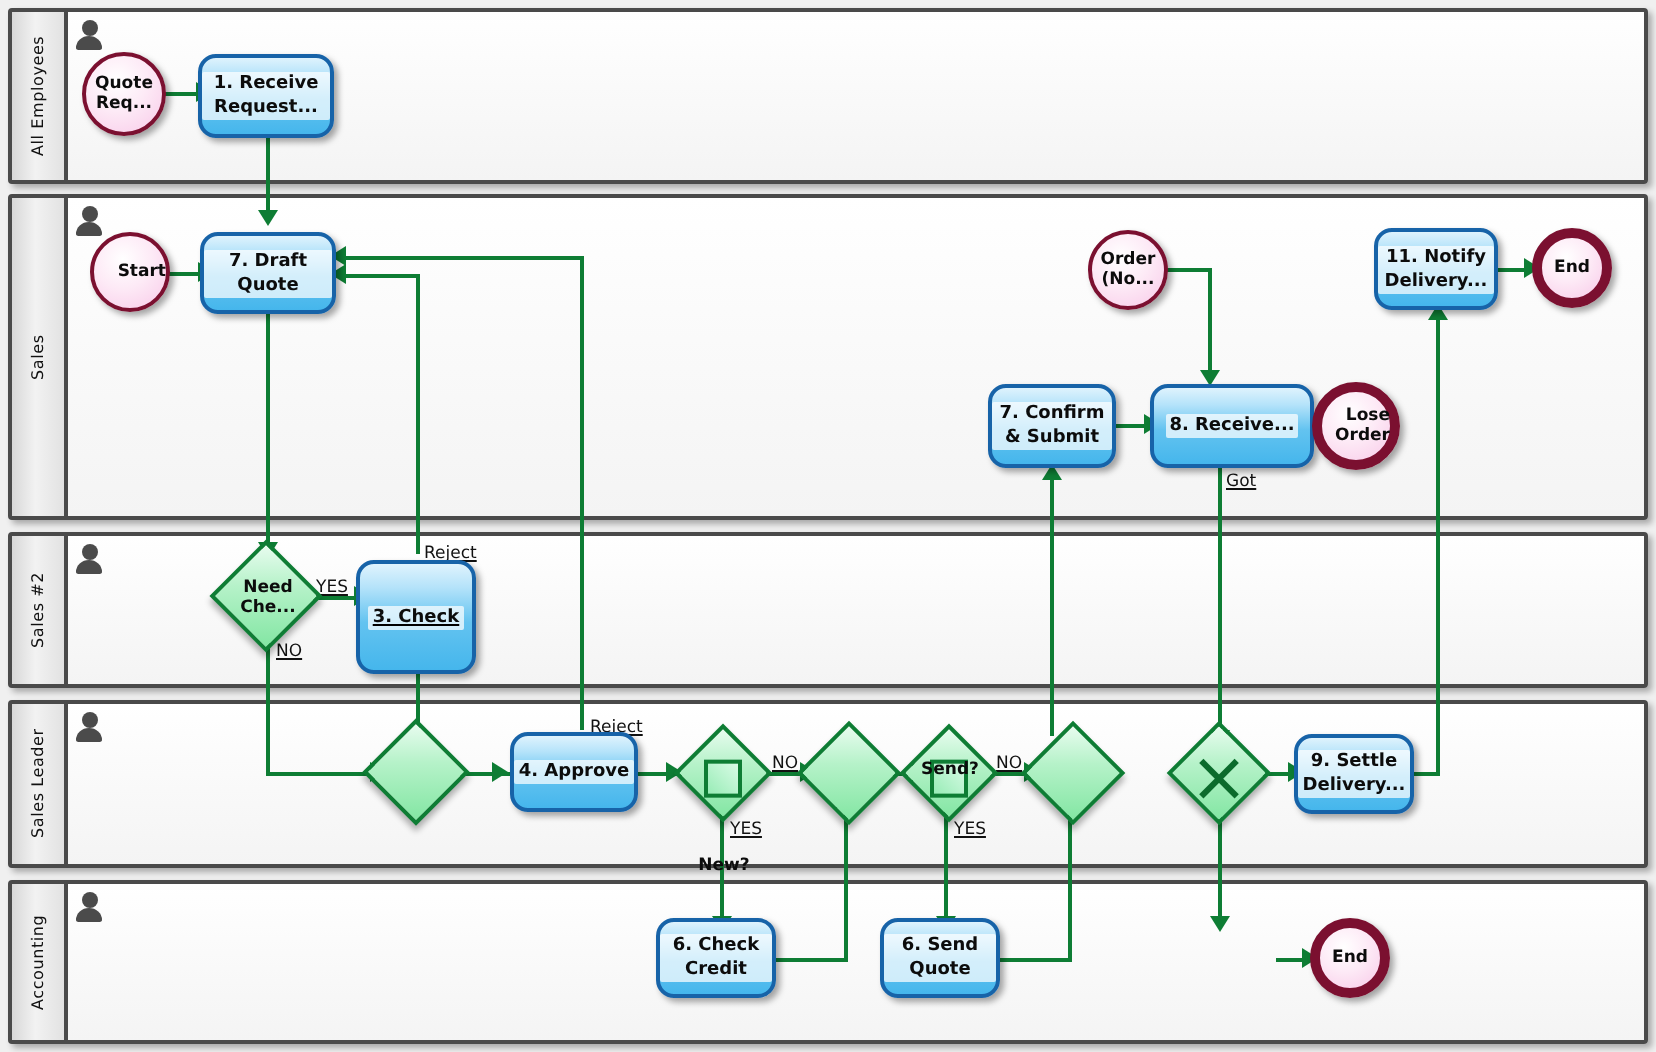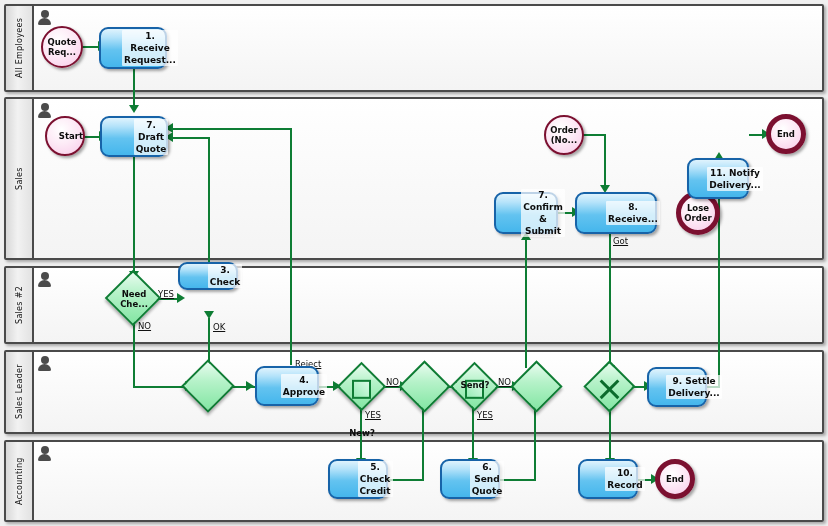--- a/index.html
+++ b/index.html
@@ -22,21 +22,21 @@
   .lane-actor .head{position:absolute;left:3px;top:0;width:8px;height:8px;border-radius:50%;background:#4b4b4b;}
   .lane-actor .body{position:absolute;left:0;top:8px;width:13px;height:7px;background:#4b4b4b;
         border-radius:50% 50% 14% 14%/85% 85% 15% 15%;}
 
   
   .node{position:absolute;box-sizing:border-box;}
 
   .task{border:2px solid #1763a8;border-radius:9px;
         background:linear-gradient(180deg,#dff3fd 0%,#b5e3fa 22%,#63c3f0 55%,#45b6ec 100%);
         box-shadow:2px 2px 3px rgba(0,0,0,.35);
-        display:flex;align-items:center;justify-content:center;text-align:center;padding-left:34px;}
+        display:flex;align-items:center;justify-content:center;text-align:center;}
   .task span{display:block;font-size:9px;font-weight:bold;color:#0c0c0c;line-height:12px;
         background:rgba(255,255,255,.72);padding:0 2px;border-radius:1px;}
 
   .event{border-radius:50%;box-sizing:border-box;
         display:flex;align-items:center;justify-content:center;text-align:center;
         box-shadow:2px 2px 3px rgba(0,0,0,.35);}
   .ev-start{border:2px solid #7b1030;
         background:radial-gradient(circle at 40% 32%,#ffffff 0%,#fdeaf6 45%,#f8c9e8 100%);}
   .ev-end{border:5px solid #7b1030;
         background:radial-gradient(circle at 40% 32%,#ffffff 0%,#fdeaf6 45%,#f8c9e8 100%);}
@@ -243,40 +243,40 @@
   </div>
 
   <div class="node task" style="left:494px;top:192px;width:64px;height:42px;">
     <span>7. Confirm &amp; Submit</span>
   </div>
 
   <div class="node task" style="left:575px;top:192px;width:82px;height:42px;">
     <span>8. Receive...</span>
   </div>
 
-  <div class="node event ev-end" style="left:676px;top:191px;width:44px;height:44px;">
+  <div class="node event ev-end" style="left:656px;top:191px;width:44px;height:44px;text-align:right;">
     <span>Lose Order</span>
   </div>
 
-  <div class="node task" style="left:687px;top:114px;width:62px;height:41px;margin-top:44px;">
+  <div class="node task" style="left:687px;top:114px;width:62px;height:41px;">
     <span>11. Notify Delivery...</span>
   </div>
 
   <div class="node event ev-end" style="left:766px;top:114px;width:40px;height:40px;">
     <span>End</span>
   </div>
 
   <div class="node gw" style="left:113px;top:278px;width:40px;height:40px;">
     <div class="gw-inner" style="left:9px;top:9px;width:22px;height:22px;border:none;background:none;"></div>
   </div>
   <div class="gw-text" style="left:108px;top:286px;width:52px;height:26px;">
     <span>Need Che...</span>
   </div>
 
-  <div class="node task" style="left:178px;top:262px;width:60px;height:28px;">
+  <div class="node task" style="left:178px;top:280px;width:60px;height:57px;text-decoration:underline;">
     <span>3. Check</span>
   </div>
 
   <div class="node gw" style="left:189px;top:367px;width:38px;height:38px;"></div>
 
   <div class="node task" style="left:255px;top:366px;width:64px;height:40px;">
     <span>4. Approve</span>
   </div>
 
   <div class="node gw" style="left:344px;top:369px;width:35px;height:35px;">
@@ -300,28 +300,25 @@
   <div class="node gw" style="left:591px;top:368px;width:37px;height:37px;">
     <div class="gw-plus-h" style="left:6px;top:16.5px;width:25px;height:3px;"></div>
     <div class="gw-plus-v" style="left:16.5px;top:6px;width:3px;height:25px;"></div>
   </div>
 
   <div class="node task" style="left:647px;top:367px;width:60px;height:40px;">
     <span>9. Settle Delivery...</span>
   </div>
 
   <div class="node task" style="left:328px;top:459px;width:60px;height:40px;">
-    <span>5. Check Credit</span>
+    <span>6. Check Credit</span>
   </div>
 
   <div class="node task" style="left:440px;top:459px;width:60px;height:40px;">
     <span>6. Send Quote</span>
   </div>
 
-  <div class="node task" style="left:578px;top:459px;width:60px;height:40px;">
-    <span>10. Record</span>
-  </div>
 
   <div class="node event ev-end" style="left:655px;top:459px;width:40px;height:40px;">
     <span>End</span>
   </div>
 
 </div>
 
 </body></html>

